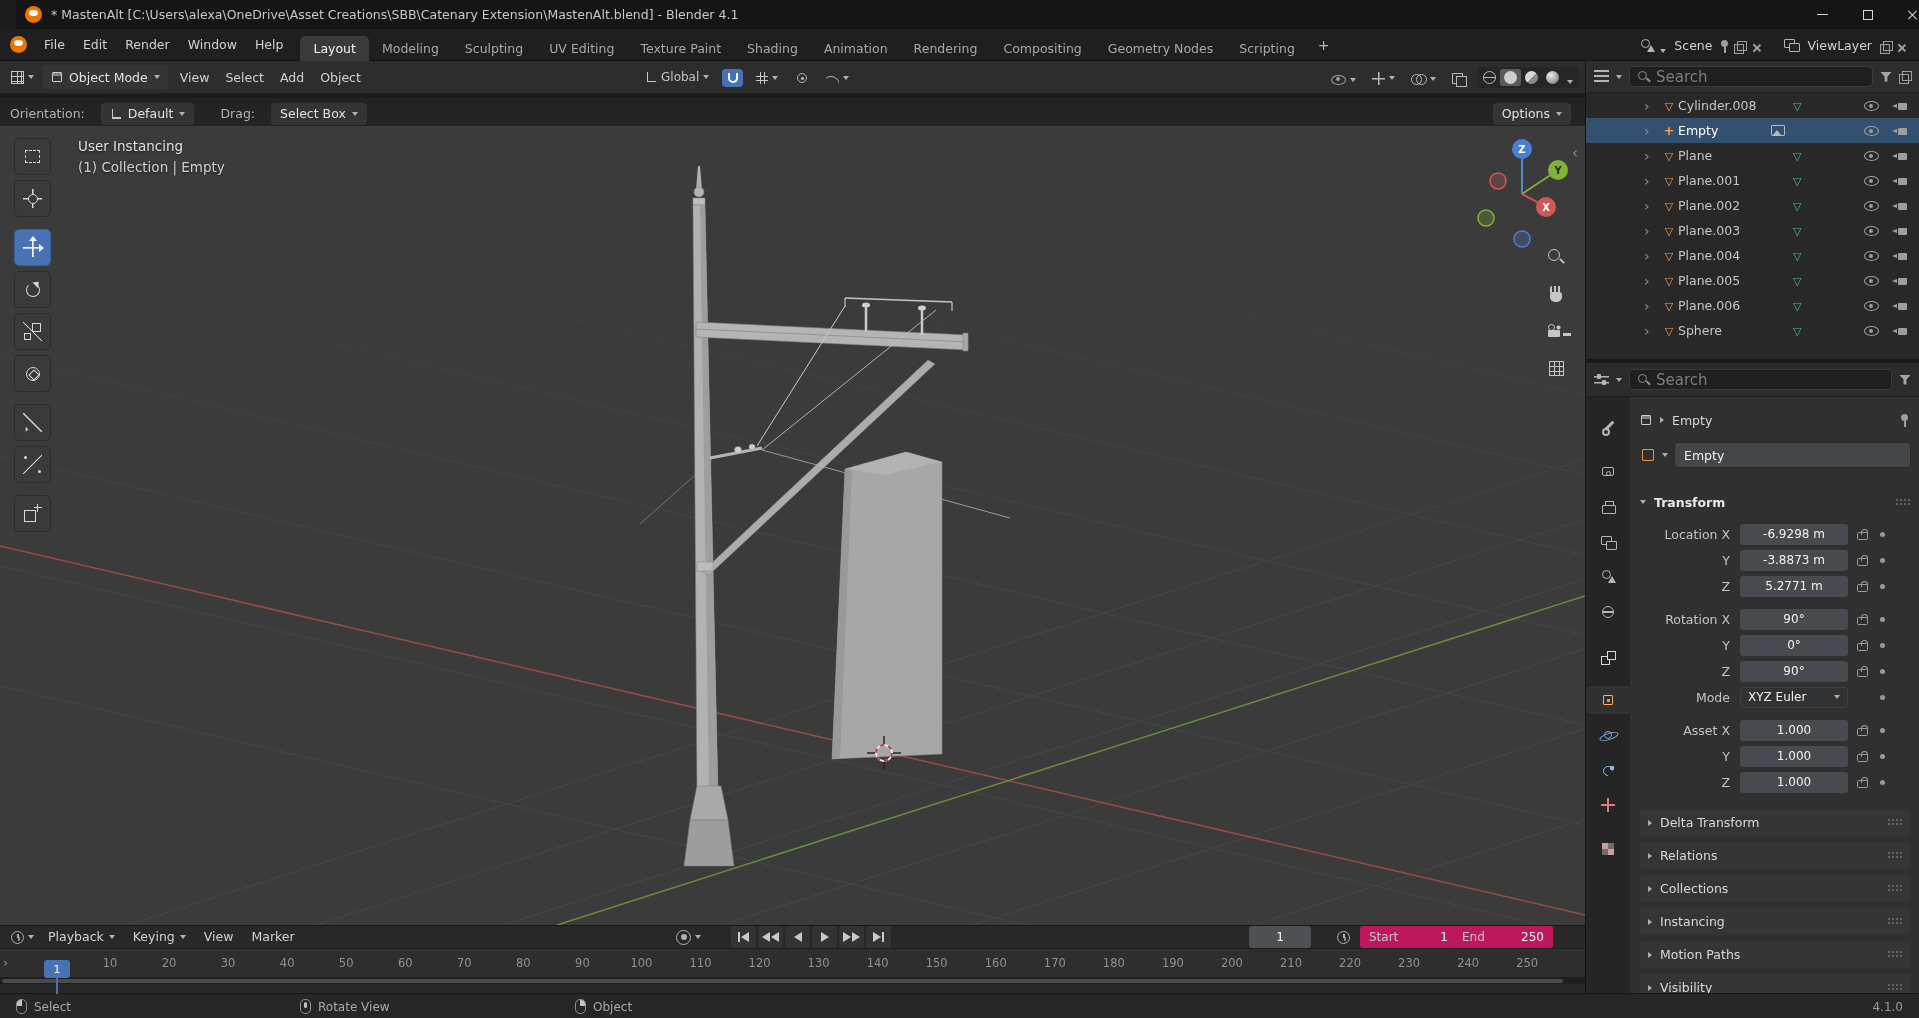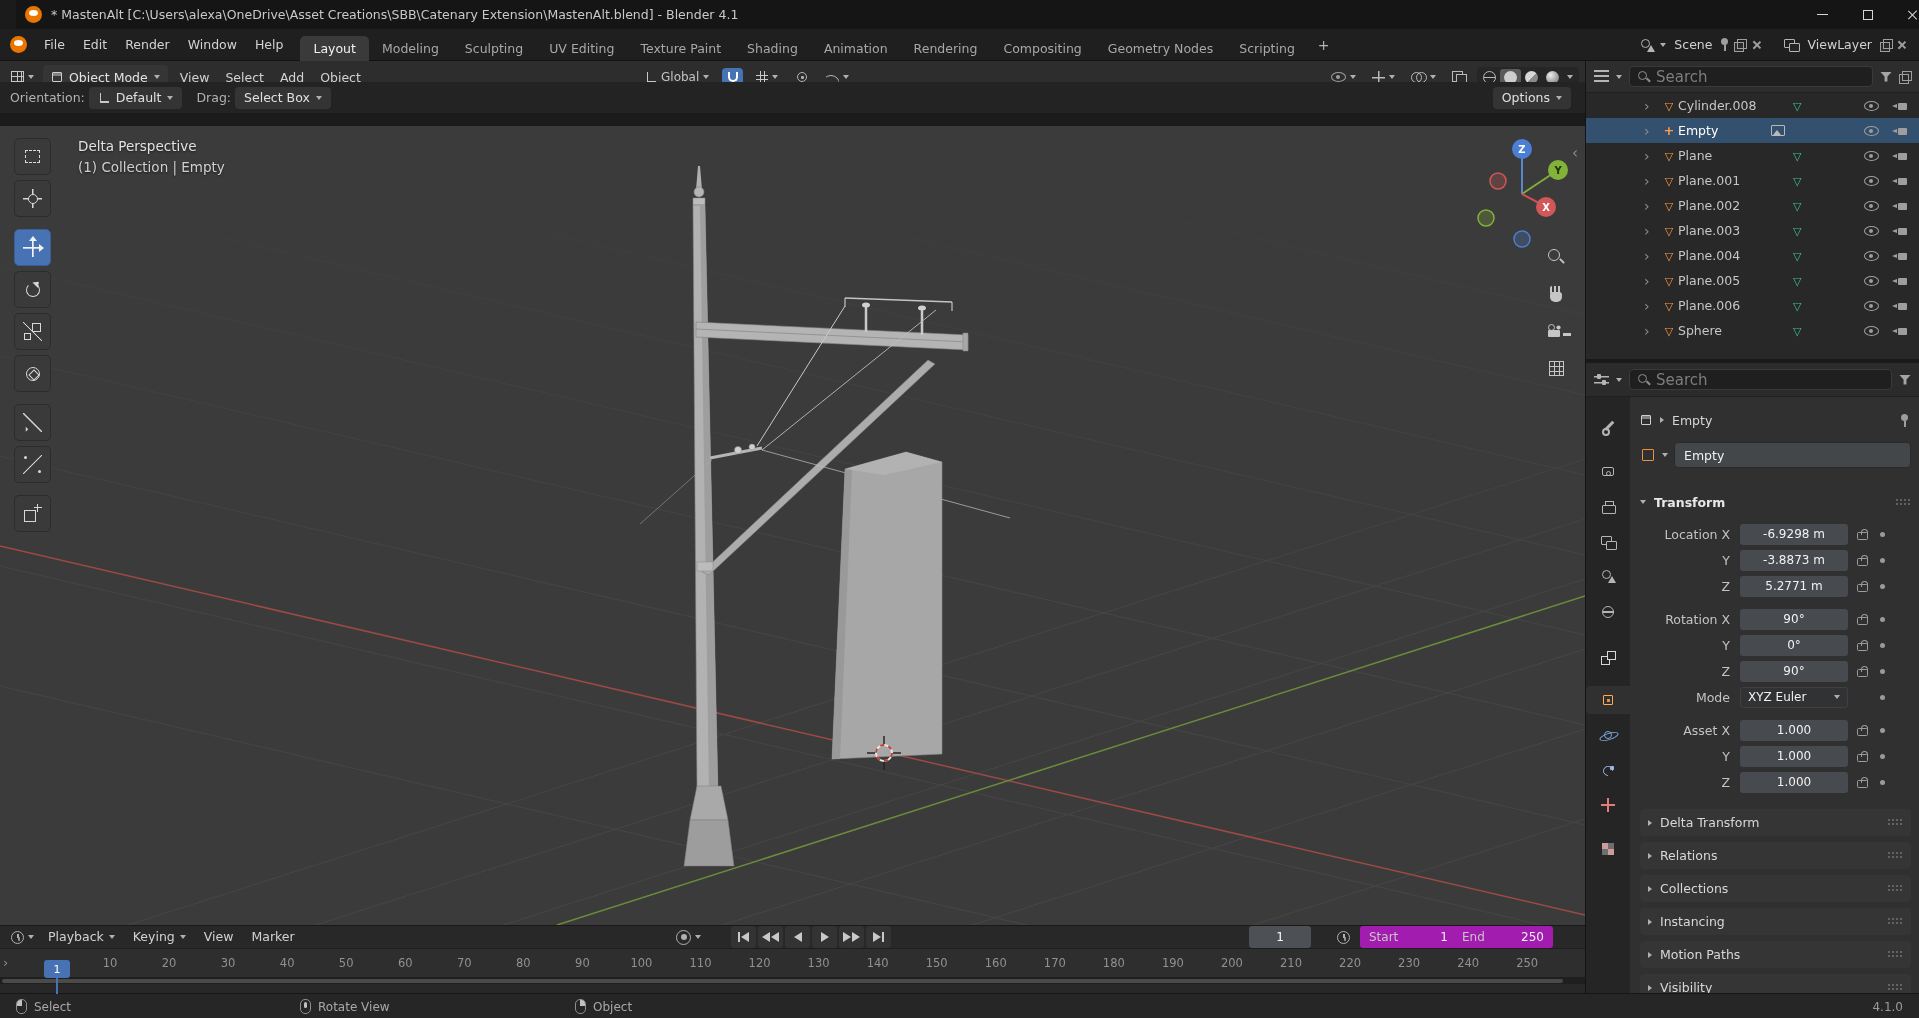--- a/index.html
+++ b/index.html
@@ -1,19 +1,19 @@
 <!DOCTYPE html>
 <html style="--accent: #4772b3; --sel: #34506f; --orange: #ff9b44; --green: #3fbf9f;"><head>
 <meta charset="utf-8">
 <style>
   * { margin:0; padding:0; box-sizing:border-box; }
   html,body { width:1919px; height:1018px; overflow:hidden; background:#1b1b1b;
     font-family:"DejaVu Sans", sans-serif; font-size:12px; color:#c3c3c3; }
   #app { position:relative; width:1919px; height:1018px; }
-  .row { display:flex; align-items:center; }
+  .row { display:flex; align-items:flex-end; }
 
   
   .chev { width:0;height:0;border-left:3.5px solid transparent;border-right:3.5px solid transparent;
     border-top:4.5px solid #b0b0b0; display:inline-block; flex:none; }
   .chev-r { width:0;height:0;border-top:3.5px solid transparent;border-bottom:3.5px solid transparent;
     border-left:4.5px solid #b0b0b0; display:inline-block; flex:none; }
   .i-search{position:relative;width:13px;height:13px;display:inline-block;flex:none}
   .i-search::before{content:'';position:absolute;left:1px;top:1px;width:7px;height:7px;border:1.5px solid #8e8e8e;border-radius:50%}
   .i-search::after{content:'';position:absolute;left:9px;top:9px;width:5px;height:1.6px;background:#8e8e8e;transform:rotate(45deg)}
   .i-eye{position:relative;width:15px;height:10px;display:inline-block;flex:none}
@@ -108,21 +108,21 @@
   .vp-right{position:absolute;right:6px;gap:6px}
   .shading{gap:0;background:#262626;border-radius:4px;padding:2px}
   .sh-btn{padding:2px 4px;border-radius:3px;display:flex;align-items:center}
   .sh-btn.active{background:#5a5a5a}
   .sphere{width:13px;height:13px;border-radius:50%;display:inline-block;flex:none}
   .sp-wire{border:1.3px solid #b8b8b8;background:linear-gradient(#b8b8b8,#b8b8b8) 0 5.5px/13px 1px no-repeat}
   .sp-solid{background:#cecece}
   .sp-mat{background:linear-gradient(135deg,#d8d8d8 50%,#8a8a8a 50%)}
   .sp-rend{background:radial-gradient(circle at 35% 32%,#ececec,#6a6a6a)}
 
-  #vp-tools{position:absolute;left:0;top:82px;width:1585px;height:32px;background:#232323;border-bottom:1px solid #1a1a1a;display:flex;align-items:center;padding:0 10px;gap:4px}
+  #vp-tools{position:absolute;left:0;top:98px;width:1585px;height:32px;background:#232323;border-bottom:1px solid #1a1a1a;display:flex;align-items:center;padding:0 10px;gap:16px}
   .ts-label{color:#b2b2b2;font-size:12.5px}
   .ts-dd{display:flex;align-items:center;gap:6px;background:#343434;border-radius:4px;height:22px;padding:0 9px;color:#e0e0e0;font-size:12.5px}
   .ts-dd.options{position:absolute;right:14px}
 
   
   #vp-canvas{position:absolute;left:0;top:126px;width:1585px;height:799px;background:#3b3b3b;overflow:hidden}
   #vp-canvas > svg.scene{position:absolute;left:0;top:0}
   .vp-label{position:absolute;left:78px;top:10px;line-height:21px;font-size:13.5px;color:#e2e2e2;text-shadow:0 1px 2px rgba(0,0,0,.55)}
   .vp-label .sub{color:#d0d0d0}
   #vp-toolbar{position:absolute;left:14px;top:12px;display:flex;flex-direction:column;gap:5px}
@@ -260,21 +260,21 @@
   .autokey::before{content:'';position:absolute;inset:0;border:1.4px solid #b0b0b0;border-radius:50%}
   .autokey::after{content:'';position:absolute;inset:4.5px;background:#b0b0b0;border-radius:50%}
   .pb-btns{display:flex;align-items:center;gap:2px;margin-left:26px}
   .pb{width:25px;height:22px;display:flex;align-items:center;justify-content:center;gap:1.5px;border-radius:3px;background:#333}
   .tri-r{width:0;height:0;border-top:5px solid transparent;border-bottom:5px solid transparent;border-left:8px solid #c9c9c9}
   .tri-l{width:0;height:0;border-top:5px solid transparent;border-bottom:5px solid transparent;border-right:8px solid #c9c9c9}
   .pb .bar{width:2px;height:10px;background:#c9c9c9}
   .frame-field{position:absolute;left:1249px;width:62px;height:22px;background:#4d5054;border-radius:3px;color:#fff;
     display:flex;align-items:center;justify-content:center;font-size:12px}
   .tl-clock{position:absolute;left:1337px}
-  .range-field{position:absolute;height:22px;background:#a21caf;border-radius:3px;display:flex;align-items:center;padding:0 9px;font-size:12px}
+  .range-field{position:absolute;height:22px;background:#be185d;border-radius:3px;display:flex;align-items:center;padding:0 9px;font-size:12px}
   .range-field .rl{color:#c6c6c6;margin-right:auto}
   .range-field .rv{color:#f1f1f1;margin-left:14px}
   #tl-start{left:1360px;width:97px} #tl-end{left:1453px;width:100px}
   .tl-ruler{position:relative;height:28px;background:#2e2e2e}
   .tick{position:absolute;top:0;transform:translateX(-50%);line-height:28px;font-size:11.5px;color:#919191}
   .tl-ruler-arrow{position:absolute;left:3px;top:6px;color:#8d8d8d;font-size:13px}
   .playhead{position:absolute;left:57px;top:34px;transform:translateX(-50%);z-index:3;display:flex;flex-direction:column;align-items:center}
   .playhead .ph-box{width:26px;height:18px;background:var(--accent);border-radius:3px;color:#fff;font-size:11px;display:flex;align-items:center;justify-content:center}
   .playhead .ph-line{width:2px;height:16px;background:var(--accent)}
   .tl-scroll{position:relative;height:7px;background:#1f1f1f}
@@ -514,21 +514,21 @@
         <circle cx="884" cy="627" r="8" fill="none" stroke="#e8e8e8" stroke-width="2"></circle>
         <circle cx="884" cy="627" r="8" fill="none" stroke="#c23b3b" stroke-width="2" stroke-dasharray="4.2 4.2"></circle>
         <line x1="884" y1="610" x2="884" y2="618" stroke="#262626" stroke-width="1.5"></line>
         <line x1="884" y1="636" x2="884" y2="644" stroke="#262626" stroke-width="1.5"></line>
         <line x1="867" y1="627" x2="875" y2="627" stroke="#262626" stroke-width="1.5"></line>
         <line x1="893" y1="627" x2="901" y2="627" stroke="#262626" stroke-width="1.5"></line>
       </g>
     </svg>
 
     <div class="vp-label">
-      <div>Delta Perspective</div>
+      <div>User Instancing</div>
       <div class="sub">(1) Collection | Empty</div>
     </div>
 
     <div id="vp-toolbar">
         <div class="tool-btn">
           <span class="t-icon t-select-box"></span>
         </div>
         <div class="tool-btn">
           <span class="t-icon t-cursor"></span>
         </div>

